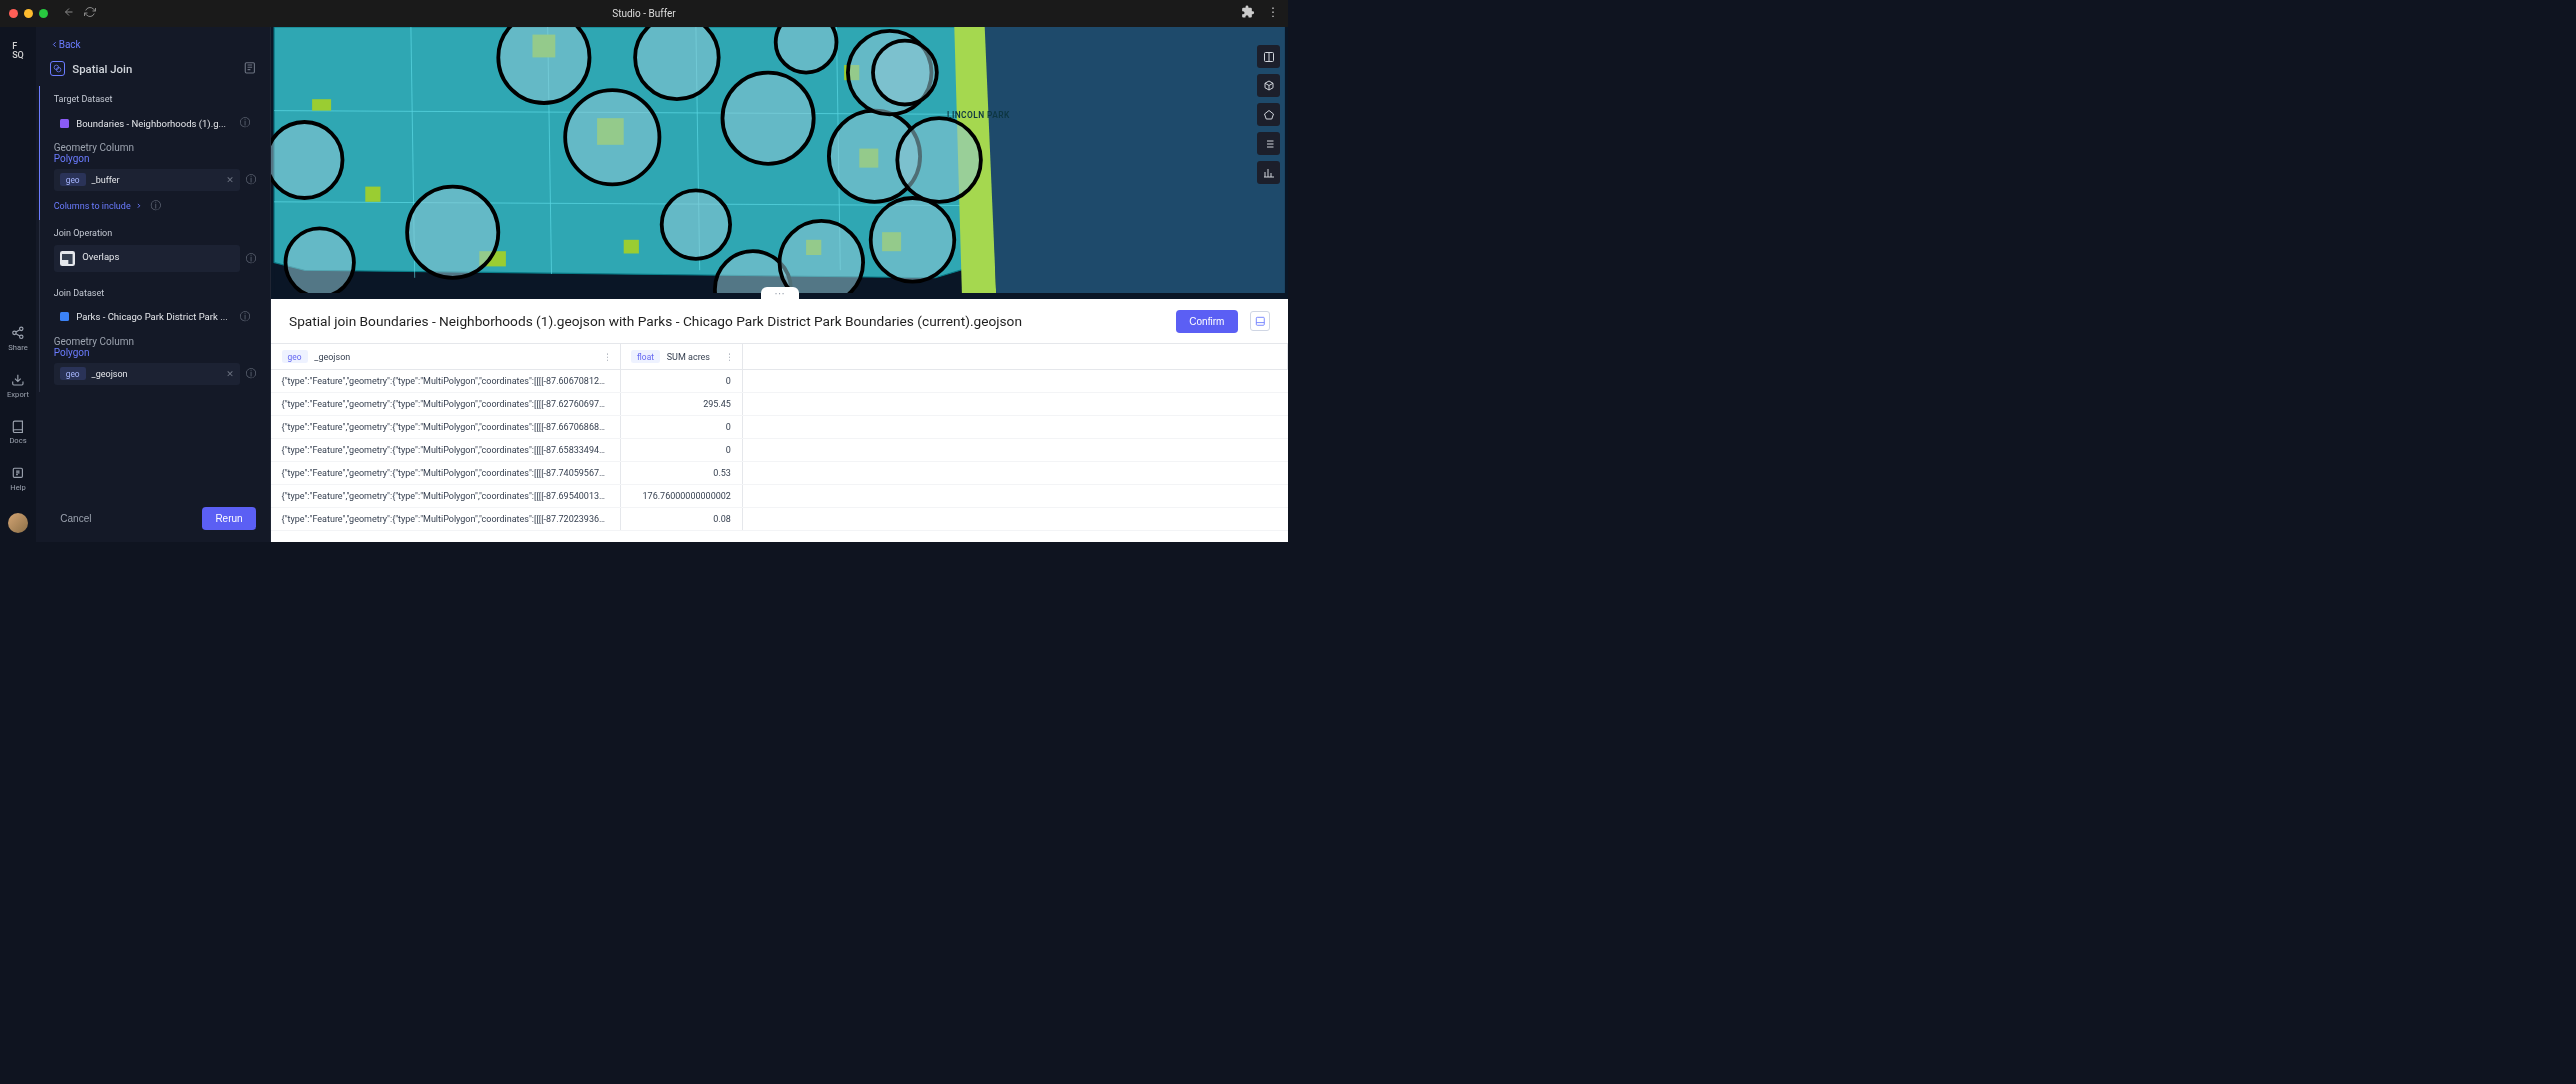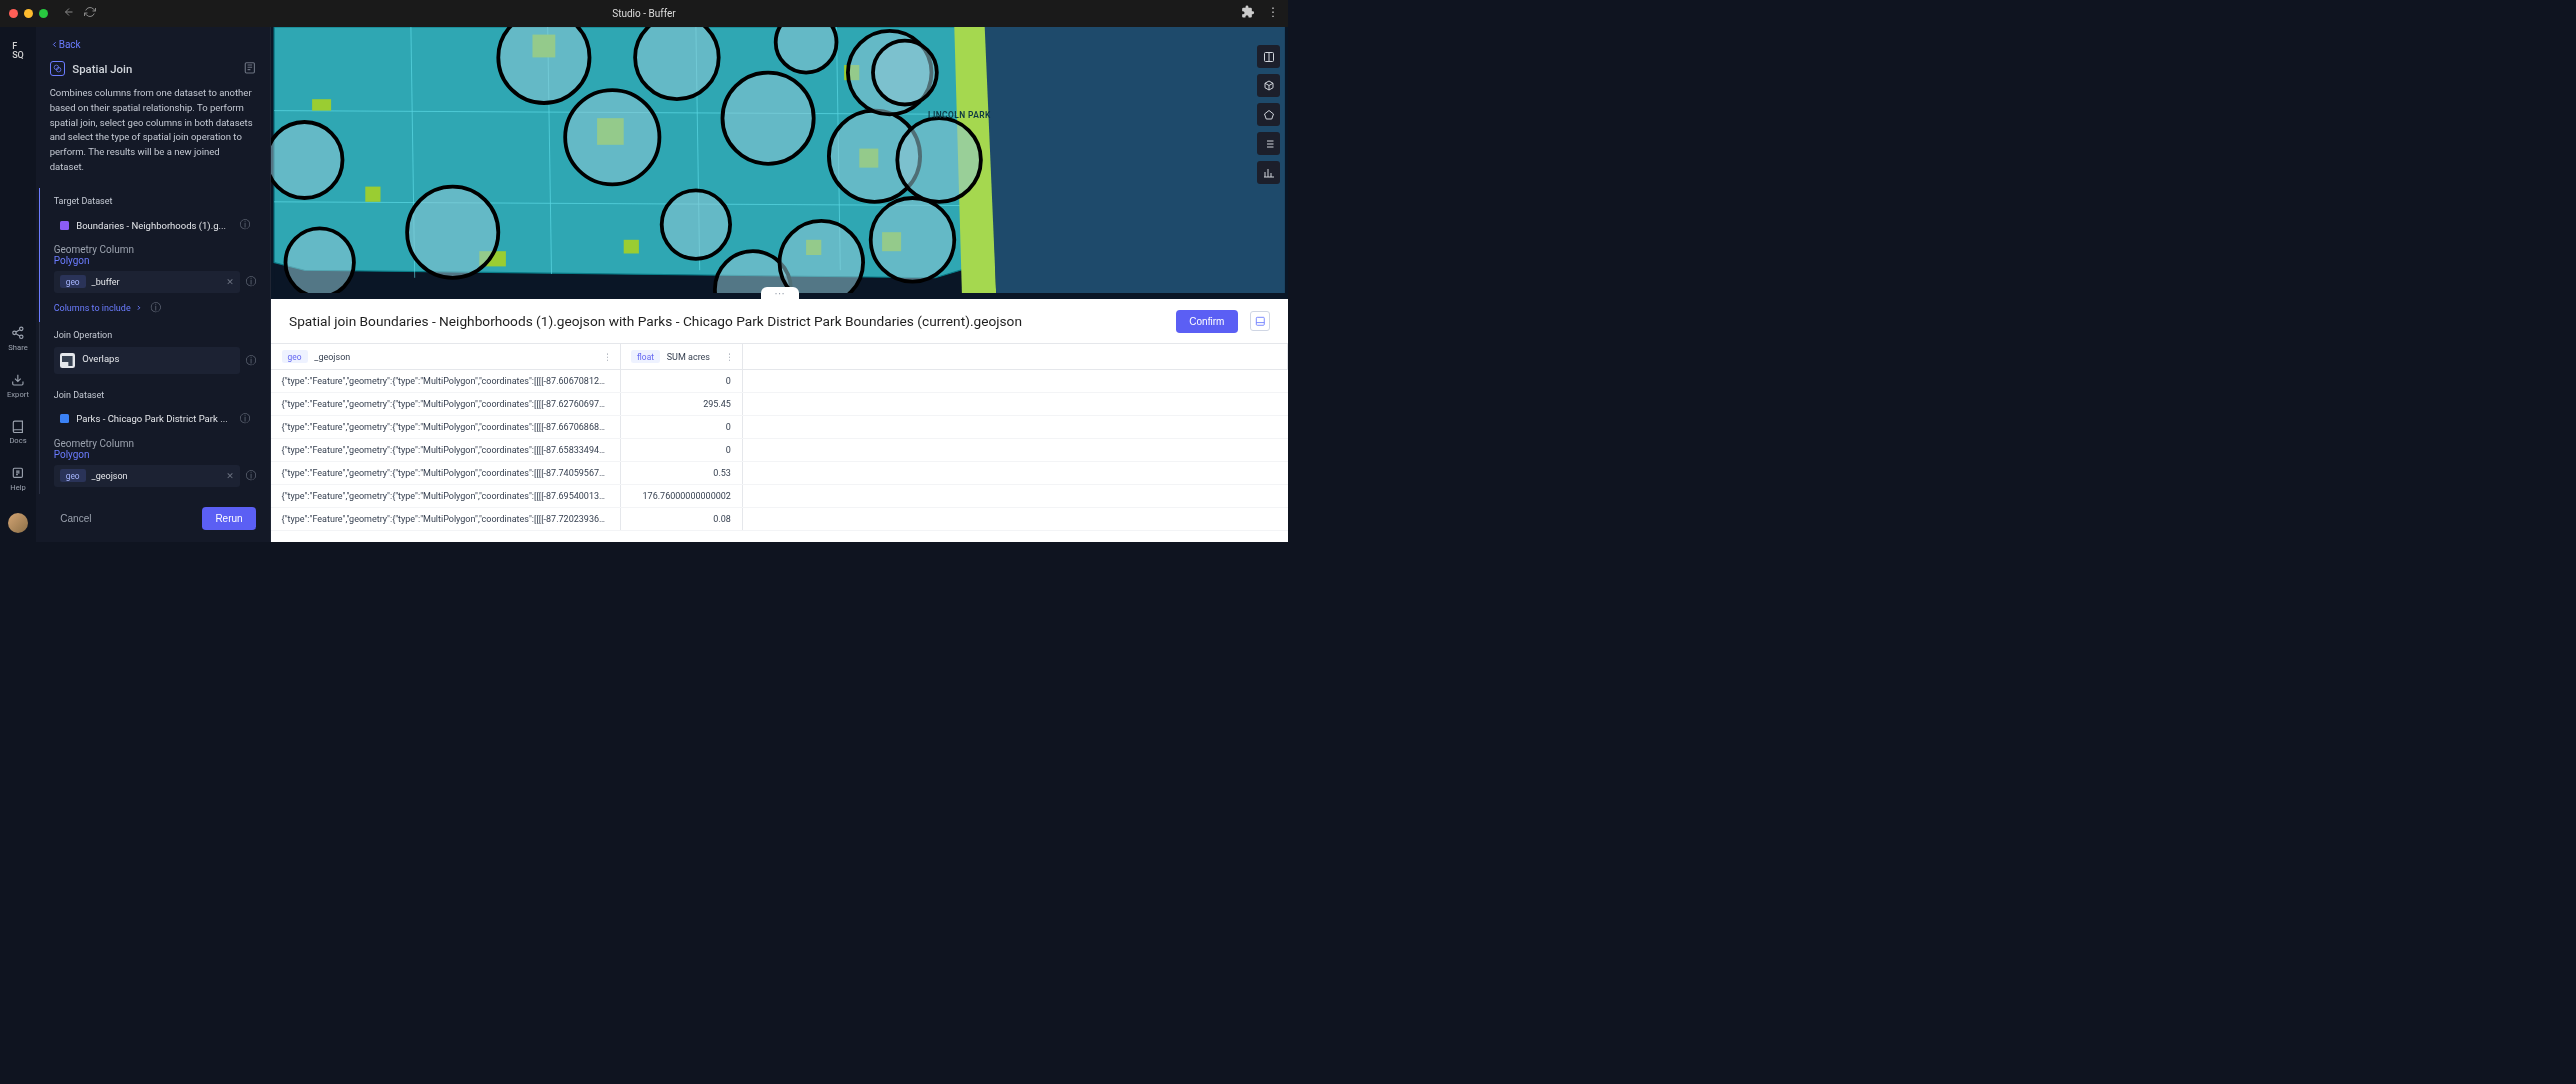--- a/index.html
+++ b/index.html
@@ -409,21 +409,20 @@
           </svg>
       </div>
       <div class="panel-title">Spatial Join</div>
       <div class="doc-icon">
         <svg width="13.7" height="13.7" viewBox="0 0 24 24" fill="none" stroke="currentColor" stroke-width="2">
             <rect x="4" y="3" width="16" height="18" rx="2"></rect>
             <path d="M8 7h8M8 11h8M8 15h5"></path>
           </svg>
       </div>
     </div>
-    <div class="panel-desc">Combines columns from one dataset to another based on their spatial relationship. To perform spatial join, select geo columns in both datasets and select the type of spatial join operation to perform. The results will be a new joined dataset.</div>
 
     <div class="section accent">
       <div class="section-title">Target Dataset</div>
       <div class="dataset-row">
         <div class="dataset-swatch swatch-purple"></div>
         <div class="dataset-name">Boundaries - Neighborhoods (1).g...</div>
         <div class="info-icon">ⓘ</div>
       </div>
       <div class="label-row">
         <span>Geometry Column</span>
@@ -528,21 +527,21 @@
           <circle cx="650" cy="120" r="60"></circle>
           <circle cx="700" cy="20" r="40"></circle>
           <circle cx="720" cy="310" r="55"></circle>
           <circle cx="790" cy="170" r="60"></circle>
           <circle cx="810" cy="60" r="55"></circle>
           <circle cx="840" cy="280" r="55"></circle>
           <circle cx="875" cy="175" r="55"></circle>
           <circle cx="830" cy="60" r="42"></circle>
         </g>
       </svg>
-      <div class="map-label" style="left:657px;top:84px;">LINCOLN
+      <div class="map-label" style="left:676px;top:84px;">LINCOLN
 PARK</div>
       <div class="map-tools">
         <div class="map-tool">
             <svg width="12" height="12" viewBox="0 0 24 24" fill="none" stroke="currentColor" stroke-width="2">
               <rect x="3" y="3" width="18" height="18" rx="2"></rect>
               <path d="M12 3v18"></path>
             </svg>
           </div>
         <div class="map-tool">
             <svg width="12" height="12" viewBox="0 0 24 24" fill="none" stroke="currentColor" stroke-width="2">

